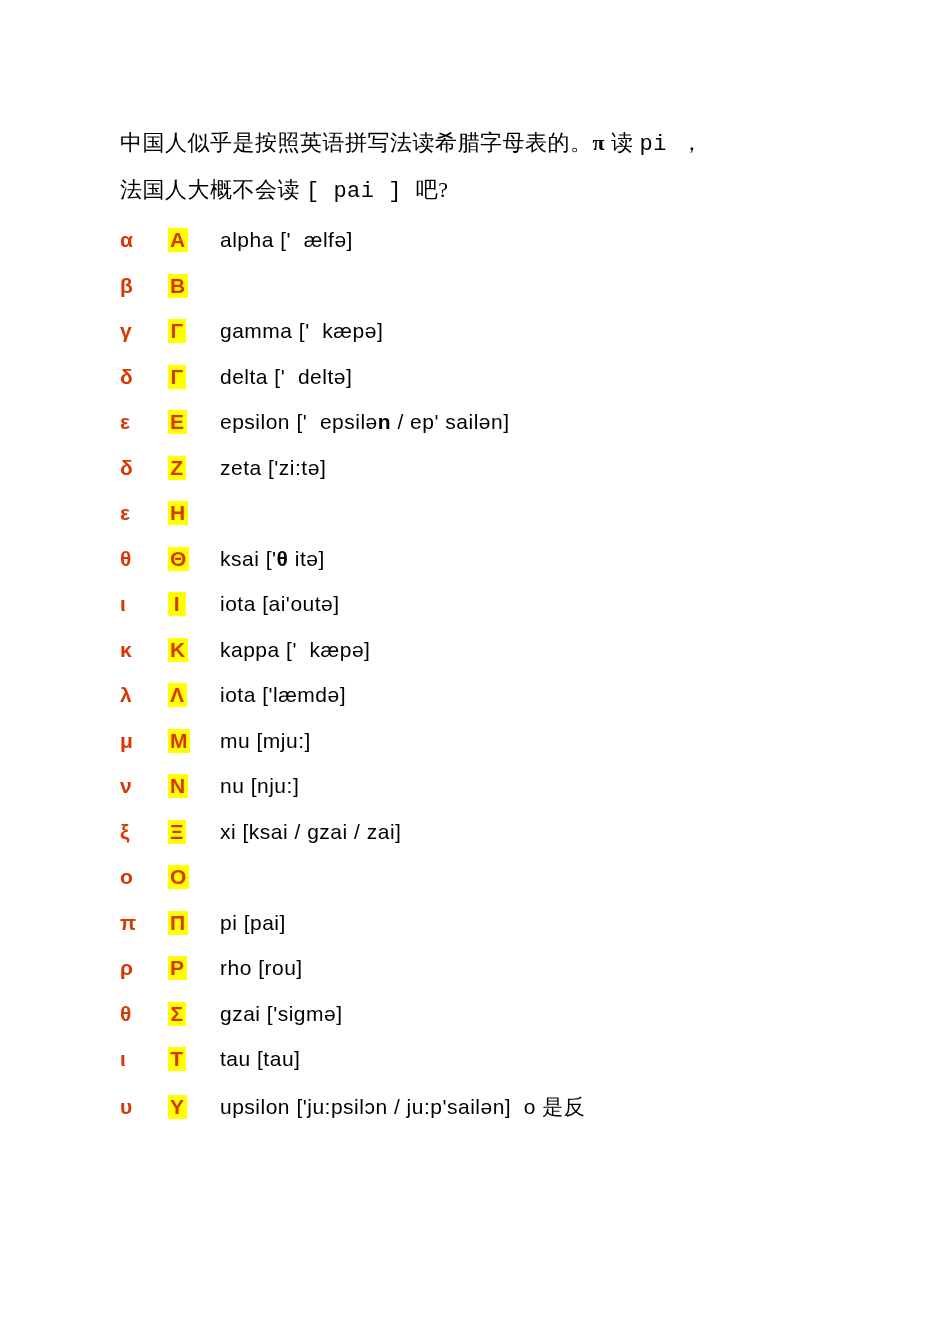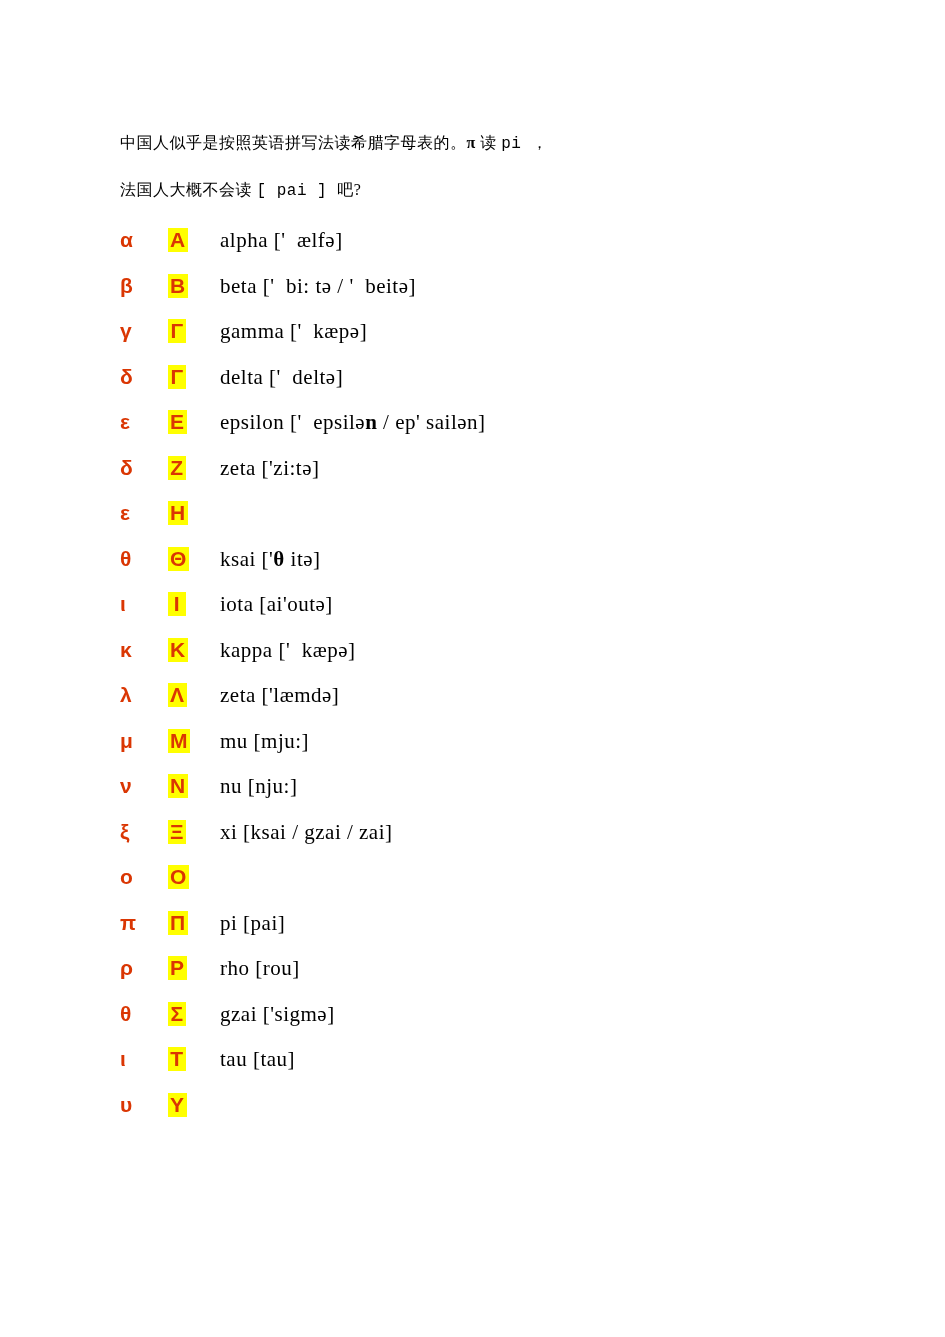--- a/index.html
+++ b/index.html
@@ -7,21 +7,21 @@
     body {
       background:#fff;
       font-family: "SimSun","NSimSun","STSong",serif;
       color:#000;
       letter-spacing:0.5px;
     }
     .page {
       padding:120px 115px 0 120px;
     }
     .intro {
-      font-size:16px;
+      font-size:22px;
       line-height:45px;
       margin-bottom:14px;
     }
     .intro .pi-bold { font-weight:900; }
     .intro .mono-sp { font-family:"Courier New",monospace; }
     .rows { }
     .row {
       display:flex;
       align-items:baseline;
       height:45.5px;
@@ -44,21 +44,21 @@
       background:#ffff00;
       font-family:Arial,Helvetica,sans-serif;
       font-weight:700;
       color:#da3603;
       font-size:21px;
       line-height:24px;
       text-align:center;
     }
     .sp2 { width:22px; }
     .desc {
-      font-family:Liberation Serif, serif;
+      font-family:Liberation Sans, sans-serif;
       font-size:21px;
       display:flex;
       align-items:flex-end;
     }
     .desc .seg { white-space:pre; }
     .desc .b { font-weight:900; }
   </style>
 </head>
 <body>
 
@@ -80,23 +80,20 @@
           <span class="seg">alpha ['  ælfə]</span>
         </span>
       </div>
       <div class="row">
         <span class="lc">β</span>
         <span class="sp1"></span>
         <span class="ucwrap">
           <span class="uc">Β</span>
         </span>
         <span class="sp2"></span>
-        <span class="desc">
-          <span class="seg">beta ['  bi: tə / '  beitə]</span>
-        </span>
       </div>
       <div class="row">
         <span class="lc">γ</span>
         <span class="sp1"></span>
         <span class="ucwrap">
           <span class="uc">Γ</span>
         </span>
         <span class="sp2"></span>
         <span class="desc">
           <span class="seg">gamma ['  kæpə]</span>
@@ -181,21 +178,21 @@
         </span>
       </div>
       <div class="row">
         <span class="lc">λ</span>
         <span class="sp1"></span>
         <span class="ucwrap">
           <span class="uc">Λ</span>
         </span>
         <span class="sp2"></span>
         <span class="desc">
-          <span class="seg">zeta ['læmdə]</span>
+          <span class="seg">iota ['læmdə]</span>
         </span>
       </div>
       <div class="row">
         <span class="lc">μ</span>
         <span class="sp1"></span>
         <span class="ucwrap">
           <span class="uc">Μ</span>
         </span>
         <span class="sp2"></span>
         <span class="desc">
@@ -276,15 +273,18 @@
           <span class="seg">tau [tau]</span>
         </span>
       </div>
       <div class="row">
         <span class="lc">υ</span>
         <span class="sp1"></span>
         <span class="ucwrap">
           <span class="uc">Υ</span>
         </span>
         <span class="sp2"></span>
+        <span class="desc">
+          <span class="seg">upsilon ['ju:psilɔn / ju:p'sailən]  o 是反</span>
+        </span>
       </div>
     </div>
 </div>
 
 </body></html>

